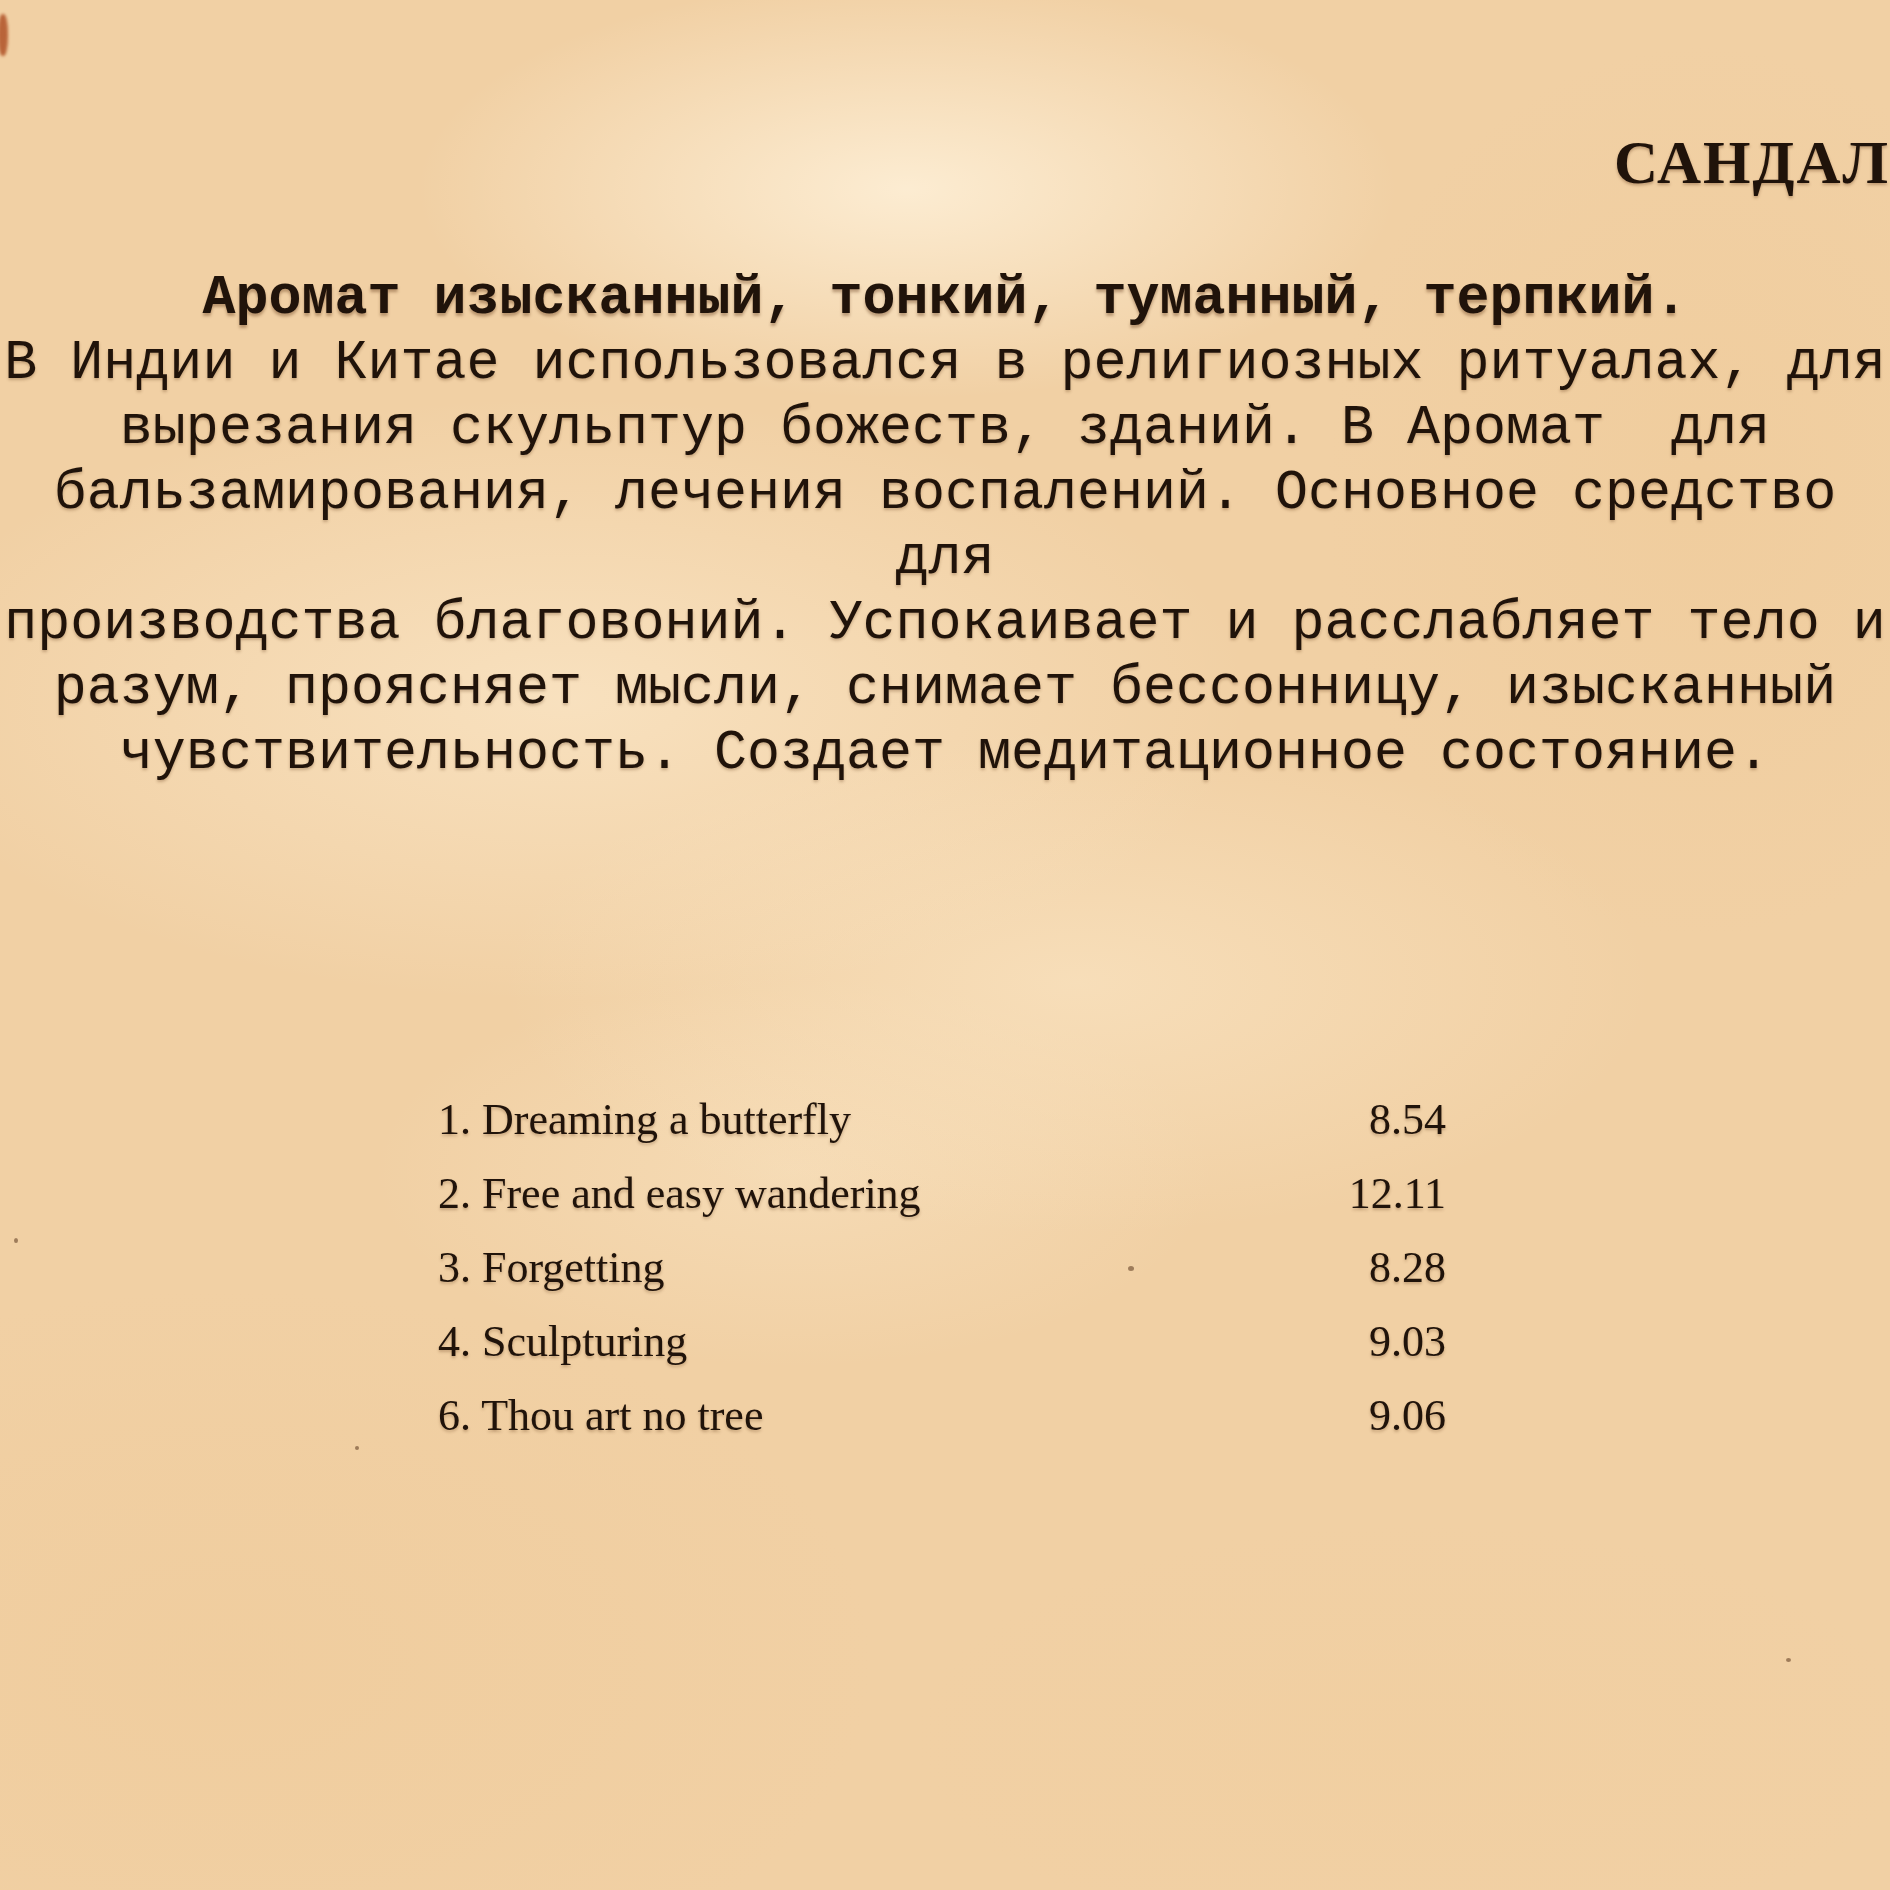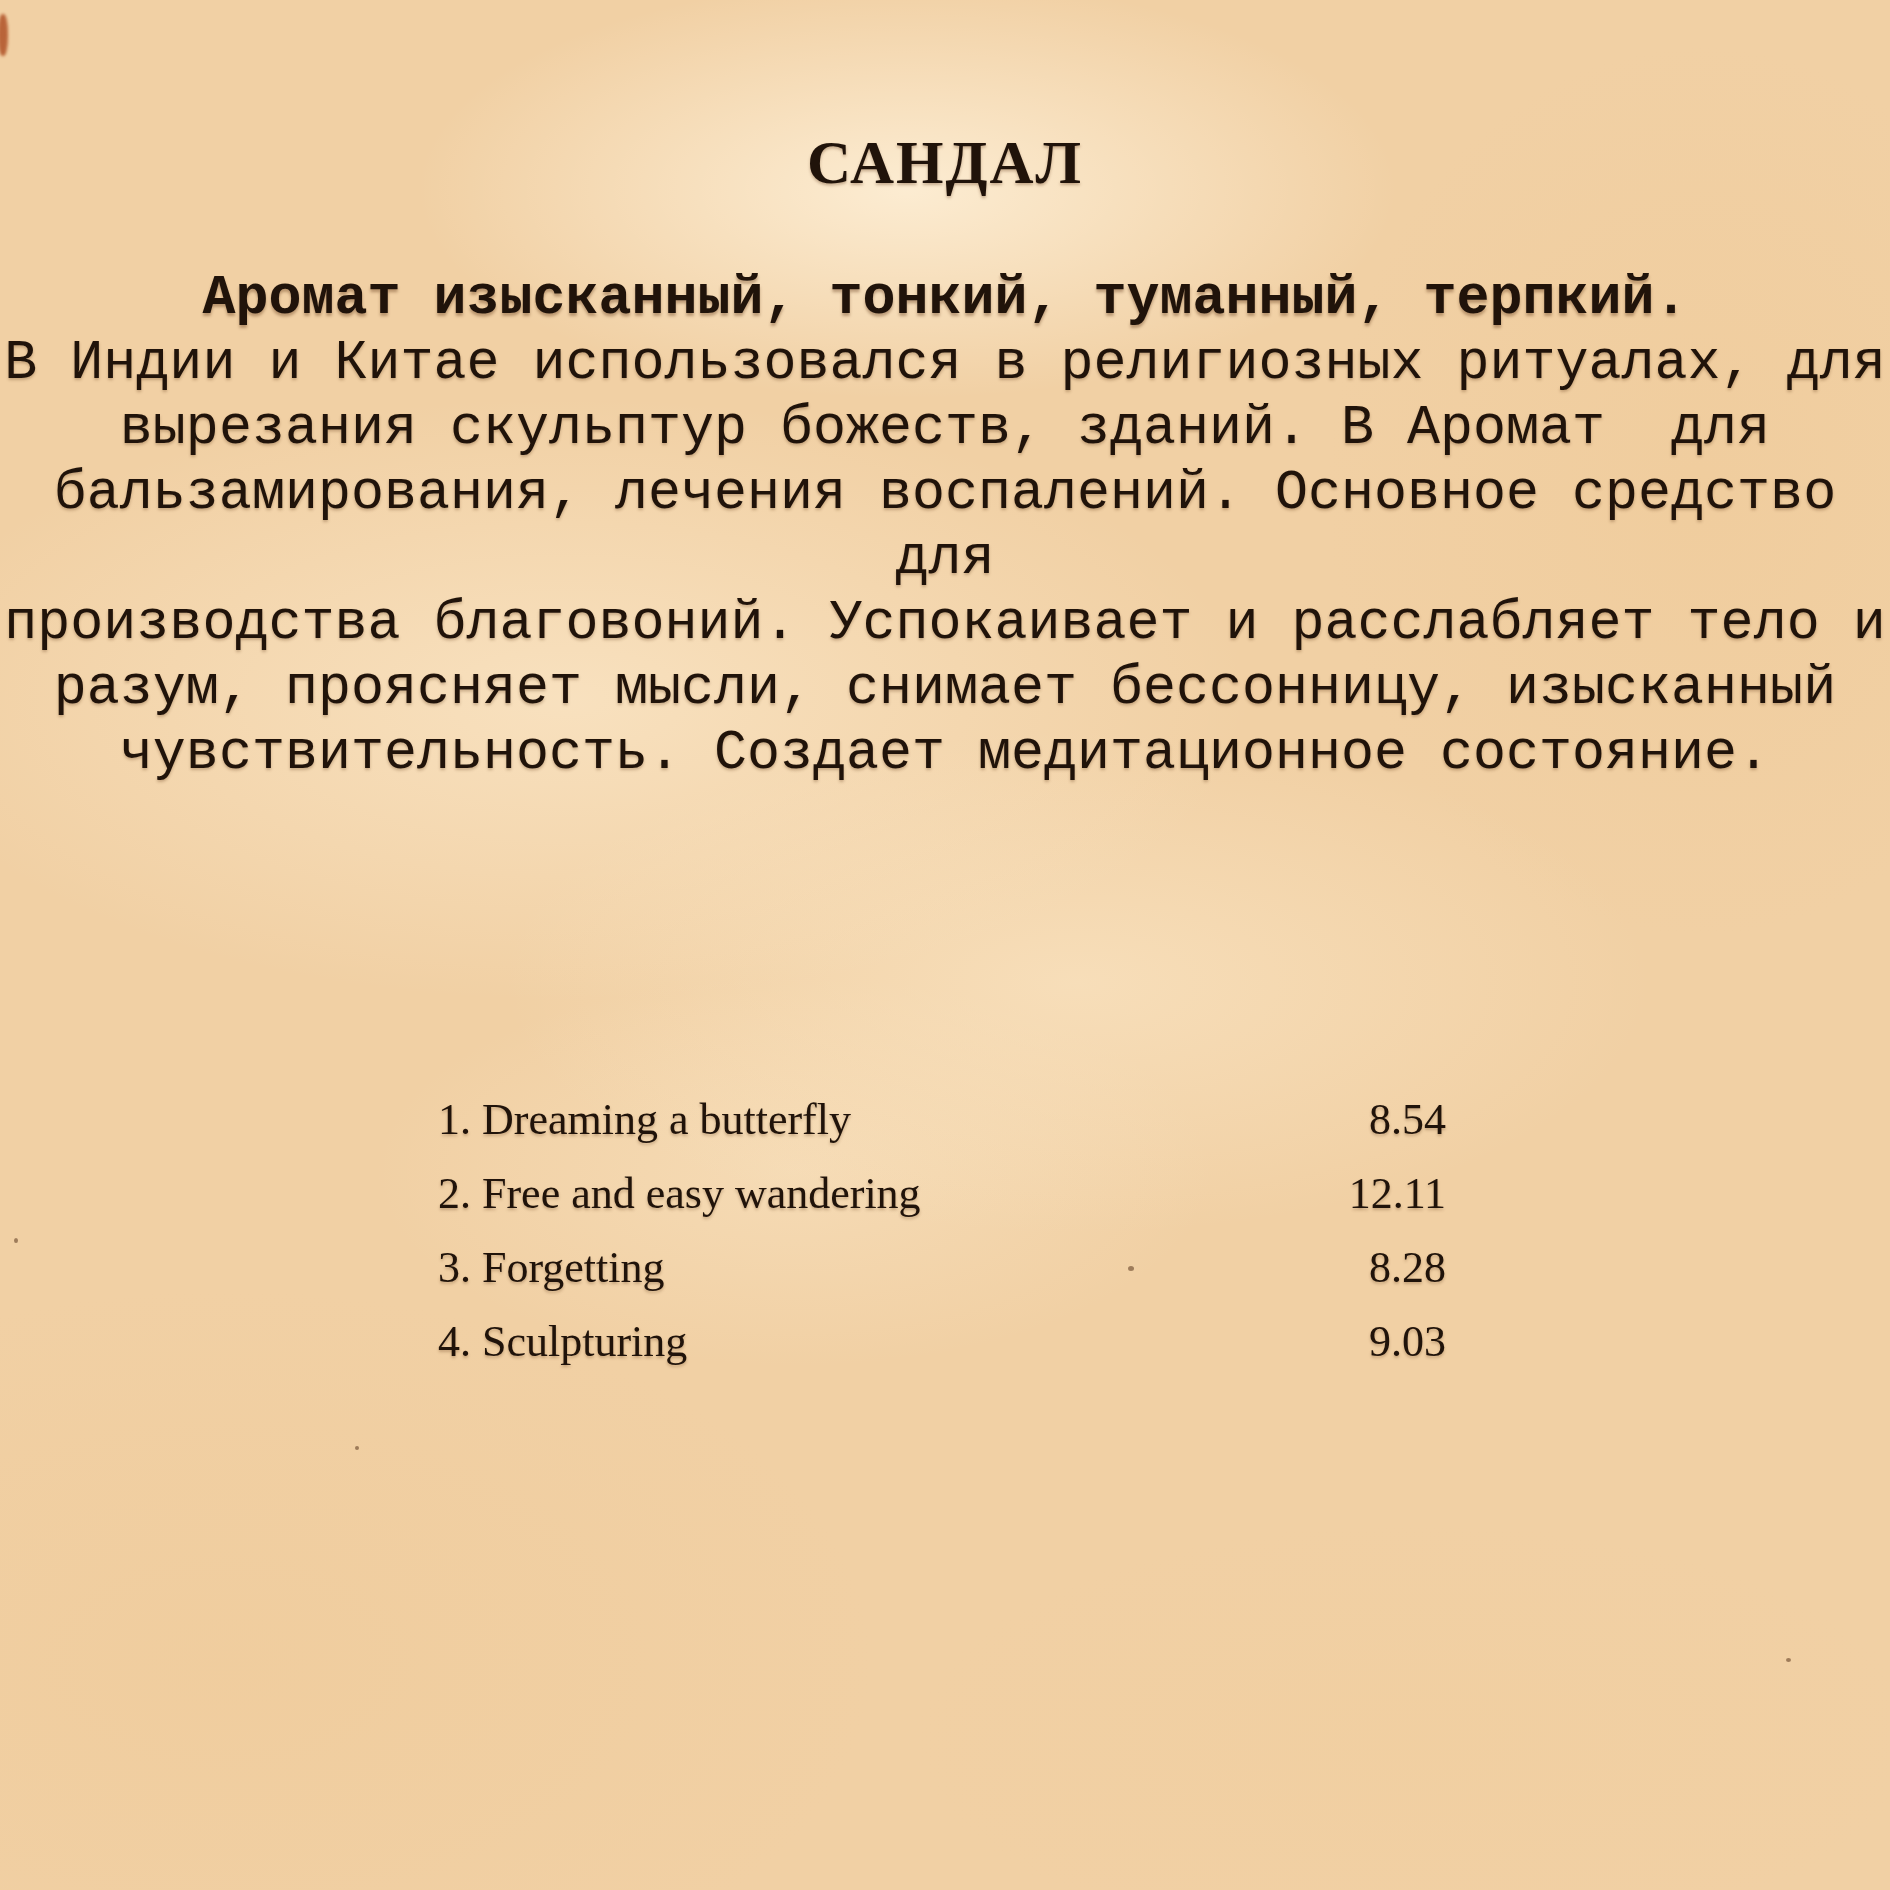--- a/index.html
+++ b/index.html
@@ -23,21 +23,21 @@
       radial-gradient(ellipse 520px 620px at 90% 26%, rgba(238,199,146,0.35), transparent 72%),
       radial-gradient(ellipse 900px 520px at 12% 88%, rgba(237,198,145,0.30), transparent 72%),
       radial-gradient(ellipse 700px 300px at 75% 92%, rgba(240,205,156,0.35), transparent 72%),
       var(--paper, #f1d0a4);
   }
   .album-title {
     position: absolute;
     top: 128px;
     left: 0;
     width: 100%;
-    text-align: center;
+    text-align: right;
     font-size: 61px;
     font-weight: bold;
     letter-spacing: 2px;
     text-shadow: 0 2px 3px rgba(94,52,21,0.35);
   }
   .description {
     position: absolute;
     top: 266px;
     left: 0;
     width: 100%;
@@ -127,20 +127,24 @@
       <span class="track-time">12.11</span>
     </div>
     <div class="track-row">
       <span class="track-label">3. Forgetting</span>
       <span class="track-time">8.28</span>
     </div>
     <div class="track-row">
       <span class="track-label">4. Sculpturing</span>
       <span class="track-time">9.03</span>
     </div>
+    <div class="track-row">
+      <span class="track-label">6. Thou art no tree</span>
+      <span class="track-time">9.06</span>
+    </div>
   </div>
 
   <div class="speck s1"></div>
   <div class="speck s2"></div>
   <div class="speck s3"></div>
   <div class="speck s4"></div>
 
 </div>
 
 </body></html>

